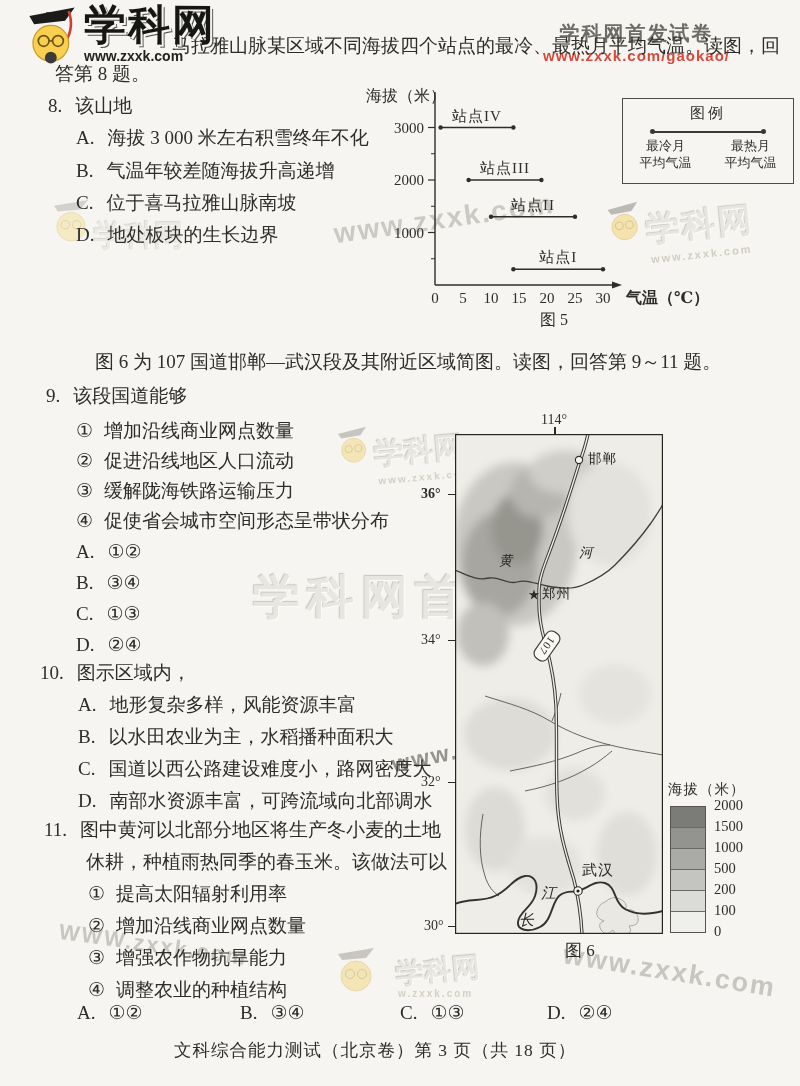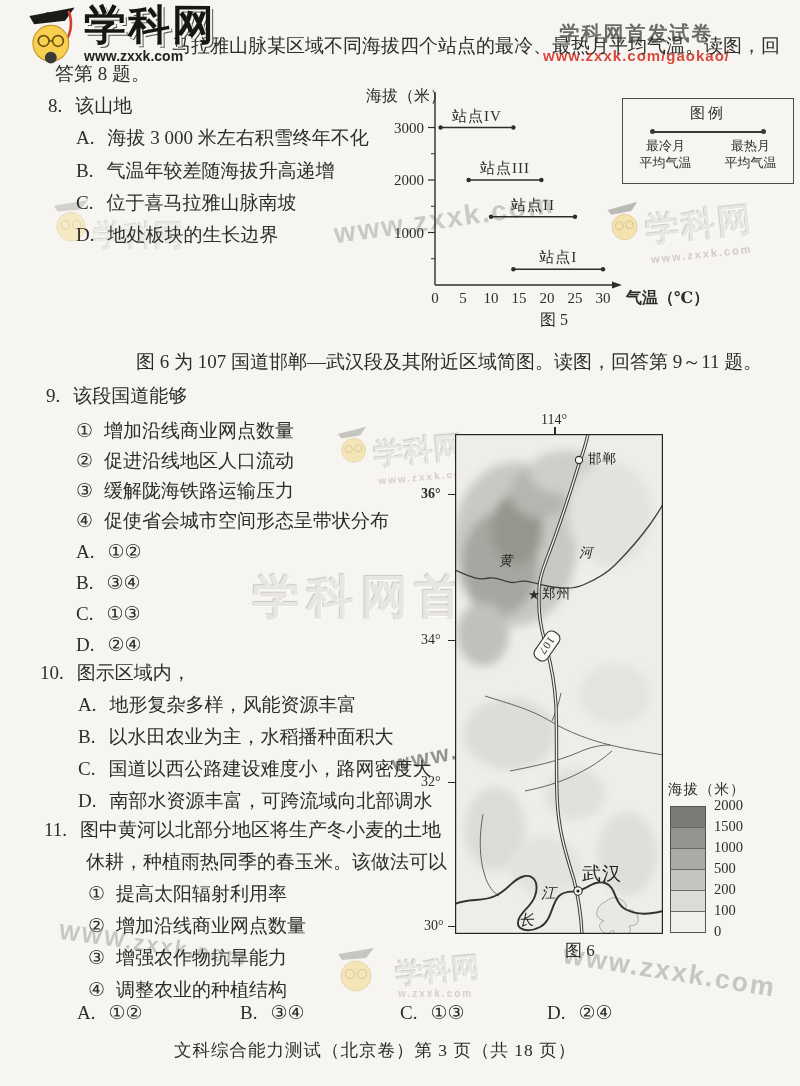--- a/index.html
+++ b/index.html
@@ -205,21 +205,21 @@
           <div>平均气温</div>
         </div>
         <div class="leg-col">
           <div>最热月</div>
           <div>平均气温</div>
         </div>
       </div>
     </div>
   </div>
 
-  <div class="t" style="left:95px;top:350px;margin-left:41px;">图 6 为 107 国道邯郸—武汉段及其附近区域简图。读图，回答第 9～11 题。</div>
+  <div class="t" style="left:95px;top:350px;">图 6 为 107 国道邯郸—武汉段及其附近区域简图。读图，回答第 9～11 题。</div>
 
   <div class="t" style="left:46px;top:384px;">
     <span class="lbl">9.</span><span>该段国道能够</span>
   </div>
   <div class="t" style="left:76px;top:419px;"><span class="cn">①</span><span>增加沿线商业网点数量</span></div>
   <div class="t" style="left:76px;top:449px;"><span class="cn">②</span><span>促进沿线地区人口流动</span></div>
   <div class="t" style="left:76px;top:479px;"><span class="cn">③</span><span>缓解陇海铁路运输压力</span></div>
   <div class="t" style="left:76px;top:509px;"><span class="cn">④</span><span>促使省会城市空间形态呈带状分布</span></div>
   <div class="t" style="left:76px;top:540px;"><span class="lbl">A.</span><span>①②</span></div>
   <div class="t" style="left:76px;top:571px;"><span class="lbl">B.</span><span>③④</span></div>
@@ -300,21 +300,21 @@
       <g transform="translate(92,212) rotate(35)">
         <rect x="-7.5" y="-16" width="15" height="32" rx="6" fill="#faf9f5" stroke="#333330" stroke-width="1.1"></rect>
         <text transform="rotate(90)" x="0" y="4" text-anchor="middle" font-size="11" letter-spacing="1" fill="#2b2b27" style="font-family:'Liberation Serif',serif">107</text>
       </g>
       <rect x="0.6" y="0.6" width="206.8" height="498.8" fill="none" stroke="#26251f" stroke-width="1.2"></rect>
     </svg>
     <div class="map-label" style="left:133px;top:16px;">邯郸</div>
     <div class="map-label" style="left:44px;top:118px;font-style:italic;">黄</div>
     <div class="map-label" style="left:124px;top:110px;font-style:italic;">河</div>
     <div class="map-label" style="left:87px;top:151px;">郑州</div>
-    <div class="map-label" style="left:127px;top:427px;font-size:19px;">武汉</div>
+    <div class="map-label" style="left:127px;top:427px;font-size:15px;">武汉</div>
     <div class="map-label" style="left:64px;top:477px;font-style:italic;font-size:15px;">长</div>
     <div class="map-label" style="left:86px;top:450px;font-style:italic;font-size:15px;">江</div>
   </div>
   <div class="t" style="left:565px;top:940px;font-size:17px;">图 6</div>
 
   <div id="elev-legend">
     <div id="elev-title">海拔（米）</div>
     <div id="elev-swatches">
         <div class="sw" style="background: rgb(123, 123, 119);"></div>
         <div class="sw" style="background: rgb(147, 147, 143);"></div>

